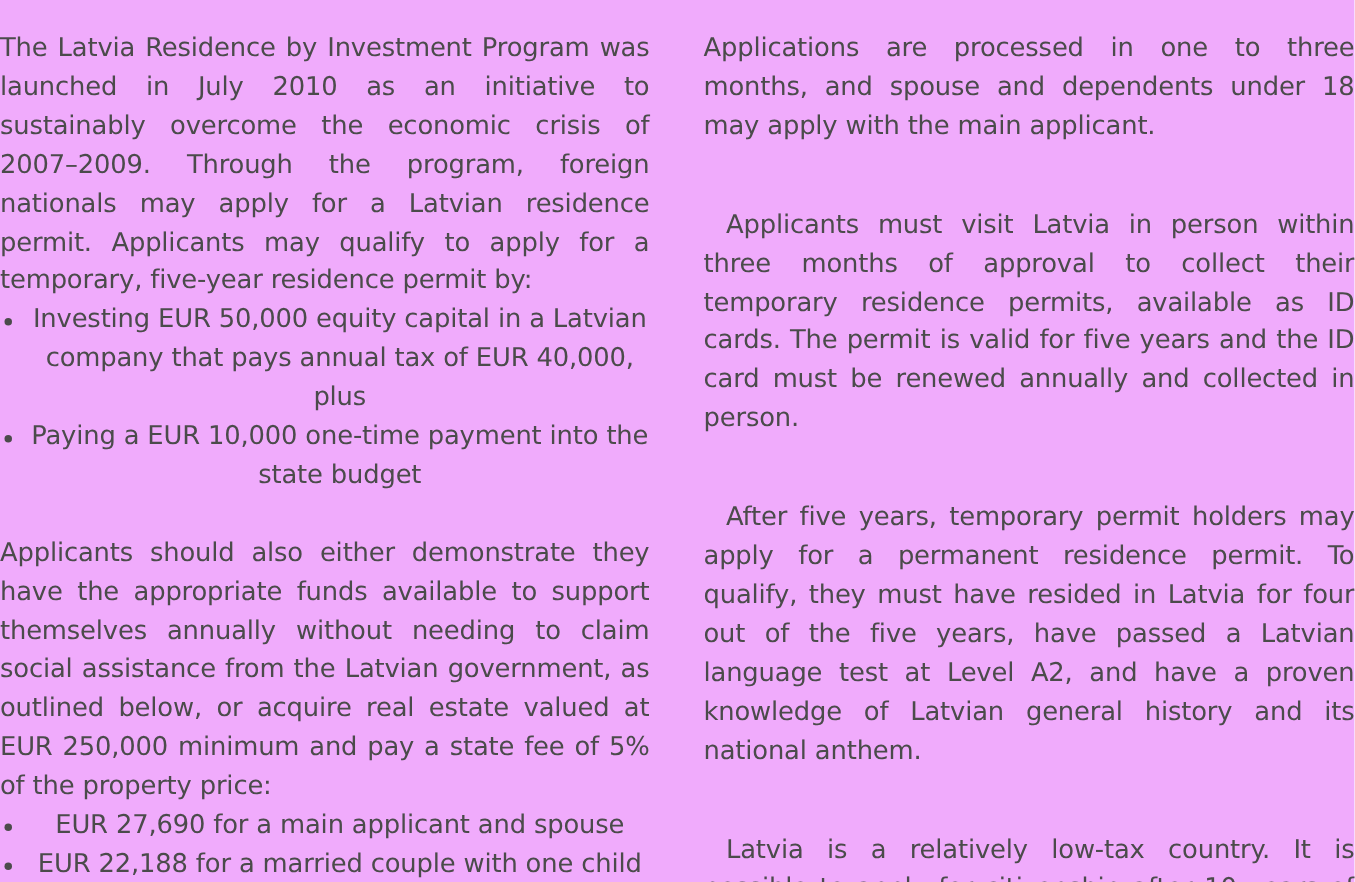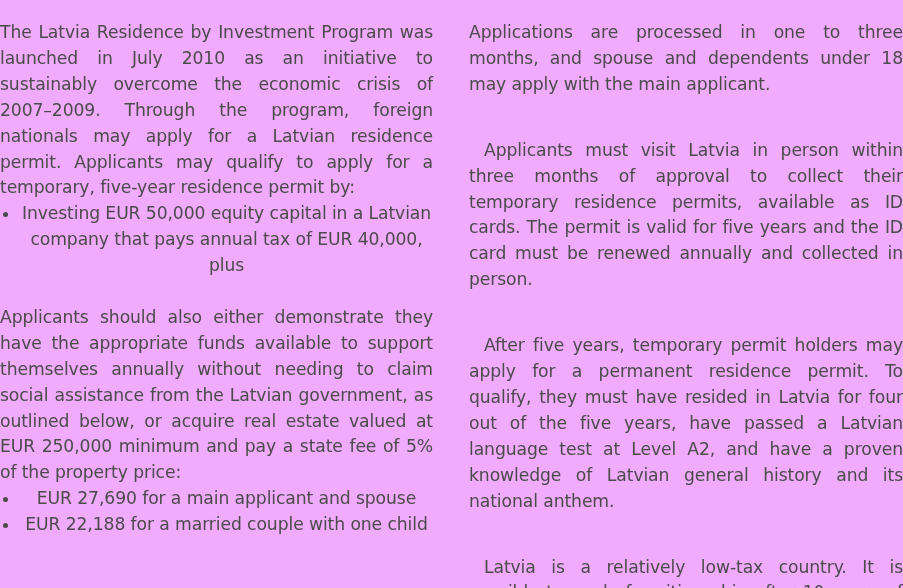--- a/index.html
+++ b/index.html
@@ -82,20 +82,24 @@
   <div class="columns">
 
     <div class="column left">
       <p class="para">The Latvia Residence by Investment Program was launched in July 2010 as an initiative to sustainably overcome the economic crisis of 2007–2009. Through the program, foreign nationals may apply for a Latvian residence permit. Applicants may qualify to apply for a temporary, five-year residence permit by:</p>
 
       <ul class="bullets">
         <li>
           <span class="dot"></span>
           <span>Investing EUR 50,000 equity capital in a Latvian company that pays annual tax of EUR 40,000, plus</span>
         </li>
+        <li>
+          <span class="dot"></span>
+          <span>Paying a EUR 10,000 one-time payment into the state budget</span>
+        </li>
       </ul>
 
       <div class="gap-line"></div>
 
       <p class="para">Applicants should also either demonstrate they have the appropriate funds available to support themselves annually without needing to claim social assistance from the Latvian government, as outlined below, or acquire real estate valued at EUR 250,000 minimum and pay a state fee of 5% of the property price:</p>
 
       <ul class="bullets">
         <li>
           <span class="dot"></span>
           <span>EUR 27,690 for a main applicant and spouse</span>

